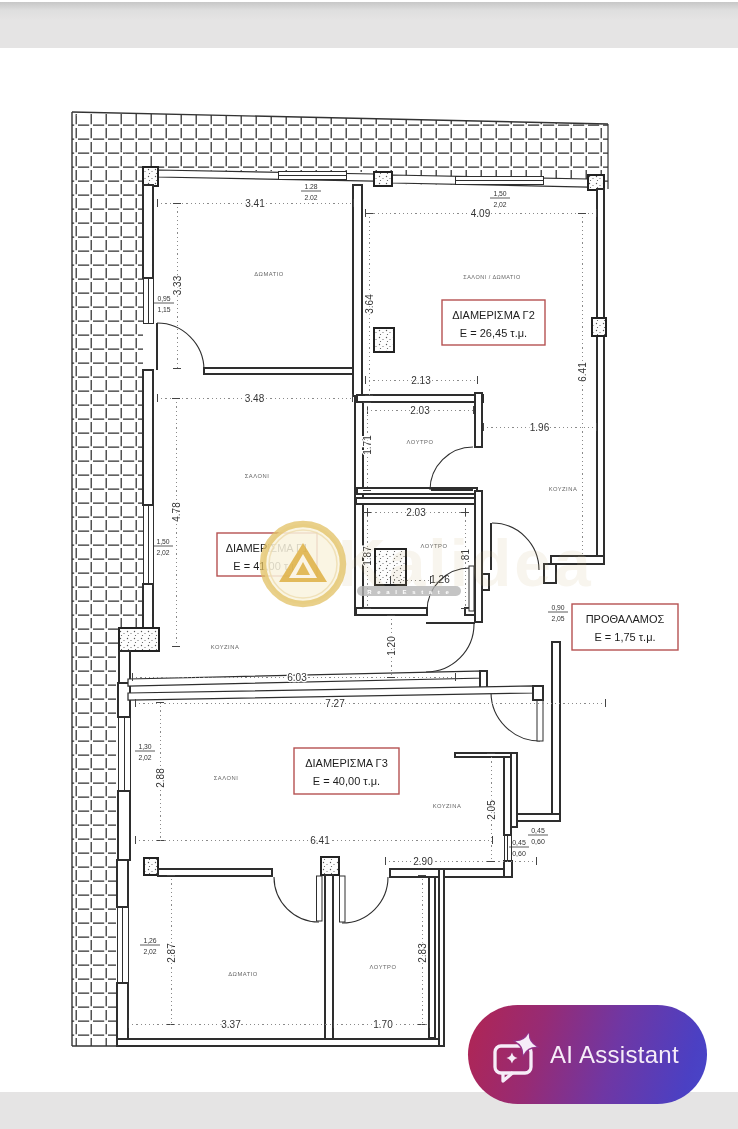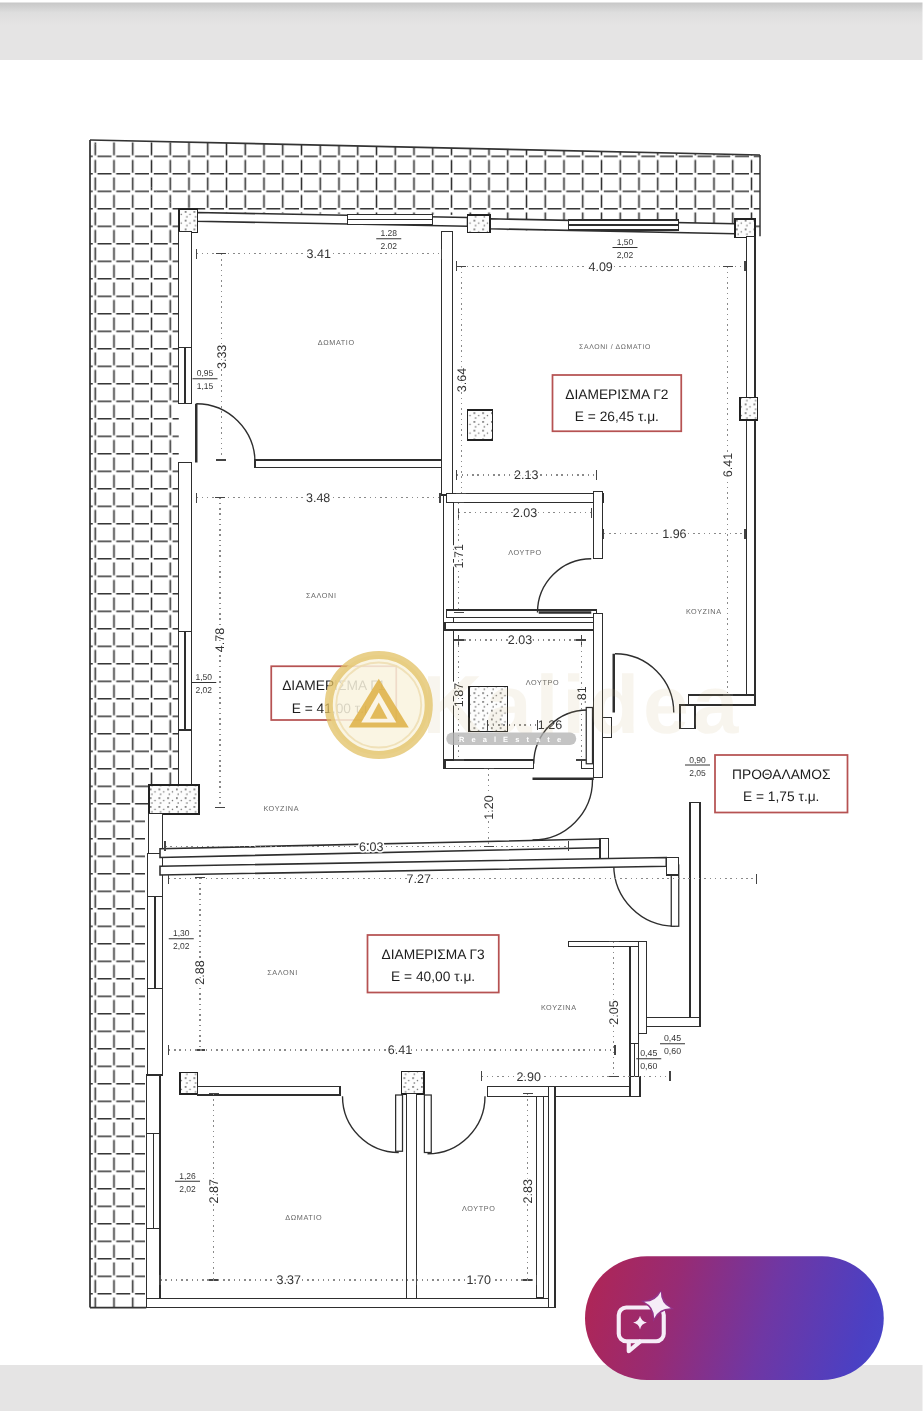--- a/index.html
+++ b/index.html
@@ -526,12 +526,13 @@
 
 <svg width="64" height="58" viewBox="0 0 64 58" style="position:absolute;left:20px;top:28px">
 <rect x="7" y="13" width="36" height="27" rx="6" fill="none" stroke="#f6edf8" stroke-width="3.3"></rect>
 <path d="M15 39 v9 l10 -8.5" fill="none" stroke="#f6edf8" stroke-width="3.3" stroke-linejoin="round"></path>
 <g transform="rotate(14 38 11)">
 <path d="M38 -3 Q40.5 8.5 52 11 Q40.5 13.5 38 25 Q35.5 13.5 24 11 Q35.5 8.5 38 -3 Z" fill="#93358c"></path>
 <path d="M38 0 Q40 9 49 11 Q40 13 38 22 Q36 13 27 11 Q36 9 38 0 Z" fill="#f6edf8"></path>
 </g>
 <path d="M24 19.5 Q25 24 29.5 25 Q25 26 24 30.5 Q23 26 18.5 25 Q23 24 24 19.5 Z" fill="#f6edf8"></path>
 </svg>
+<span>AI Assistant</span>
 </div>
 </body></html>

